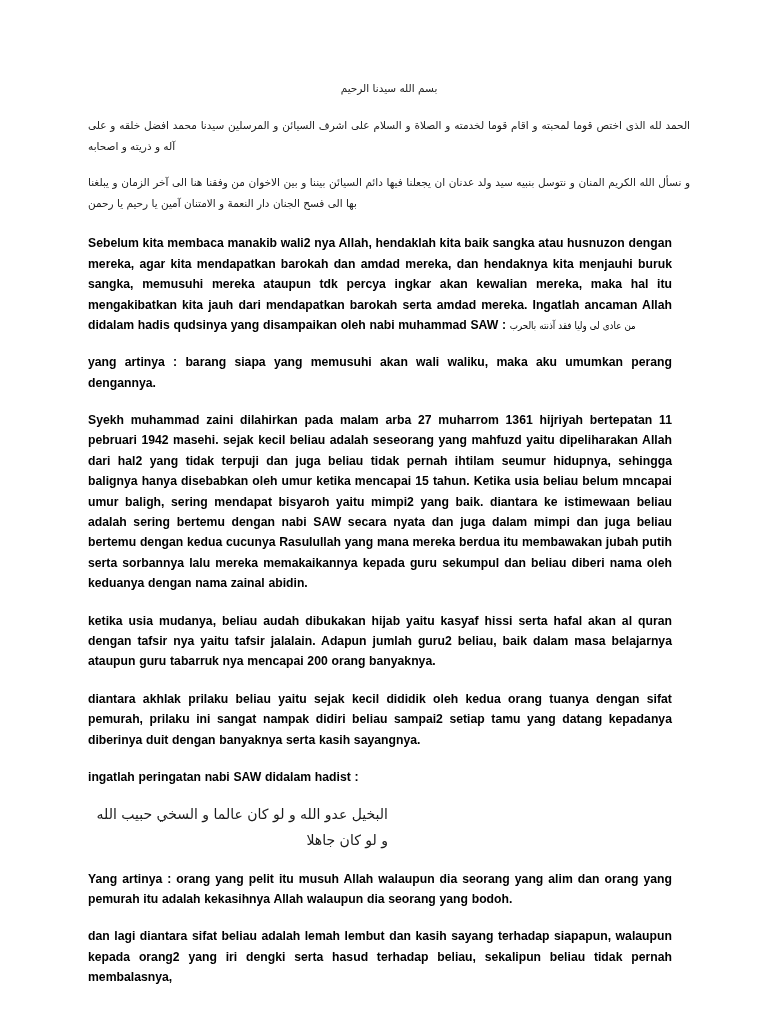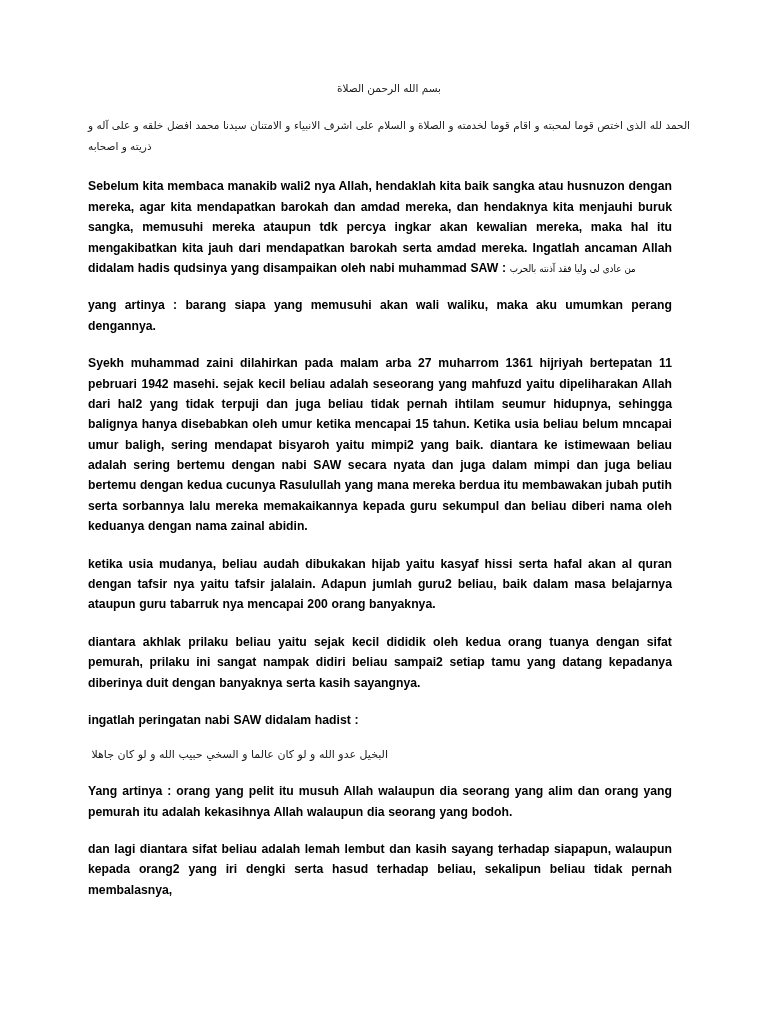--- a/index.html
+++ b/index.html
@@ -69,40 +69,41 @@
     font-size: 10px;
     font-weight: 400;
   }
   .para-nojust {
     text-align: left;
   }
   .arabic-hadith {
     direction: rtl;
     unicode-bidi: bidi-override;
     font-family: "DejaVu Sans", sans-serif;
-    font-size: 11px;
+    font-size: 14px;
     line-height: 1.8;
     text-align: right;
     width: 300px;
     margin: 0 0 16px 0;
     color: #1a1a1a;
   }
   .spacer-sm { height: 4px; }
 </style>
 </head>
 <body>
 
 <div class="page">
   <div class="doc-body">
 
-    <div class="arabic-line arabic-center">بسم الله الرحمن الصلاة</div>
+    <div class="arabic-line arabic-center">بسم الله سيدنا الرحيم</div>
 
-    <div class="arabic-line arabic-justify">الحمد لله الذى اختص قوما لمحبته و اقام قوما لخدمته و الصلاة و السلام على اشرف الانبياء و الامتنان سيدنا محمد افضل خلقه و على آله و ذريته و اصحابه</div>
+    <div class="arabic-line arabic-justify">الحمد لله الذى اختص قوما لمحبته و اقام قوما لخدمته و الصلاة و السلام على اشرف السيائن و المرسلين سيدنا محمد افضل خلقه و على آله و ذريته و اصحابه</div>
 
 
+    <div class="arabic-line arabic-justify">و نسأل الله الكريم المنان و نتوسل بنبيه سيد ولد عدنان ان يجعلنا فيها دائم السيائن بيننا و بين الاخوان من وفقنا هنا الى آخر الزمان و يبلغنا بها الى فسح الجنان دار النعمة و الامتنان آمين يا رحيم يا رحمن</div>
 
     <div class="spacer-sm"></div>
 
     <p class="para"><span>Sebelum kita membaca manakib wali2 nya Allah, hendaklah kita baik sangka atau husnuzon dengan mereka, agar kita mendapatkan barokah dan amdad mereka, dan hendaknya kita menjauhi buruk sangka, memusuhi mereka ataupun tdk percya ingkar akan kewalian mereka, maka hal itu mengakibatkan kita jauh dari mendapatkan barokah serta amdad mereka. Ingatlah ancaman   Allah didalam hadis qudsinya yang disampaikan oleh nabi muhammad SAW : </span><span class="ar-inline">من عادى لى وليا فقد آذنته بالحرب</span></p>
 
     <p class="para">yang artinya : barang siapa yang memusuhi akan wali waliku, maka aku umumkan perang dengannya.</p>
 
     <p class="para">Syekh muhammad zaini dilahirkan pada malam arba 27 muharrom 1361 hijriyah bertepatan 11 pebruari 1942 masehi. sejak kecil beliau adalah seseorang yang mahfuzd yaitu dipeliharakan Allah dari hal2 yang tidak terpuji dan juga beliau tidak pernah ihtilam seumur hidupnya, sehingga balignya hanya disebabkan oleh umur ketika mencapai 15 tahun. Ketika usia beliau belum mncapai umur baligh, sering mendapat bisyaroh yaitu mimpi2 yang baik. diantara ke istimewaan beliau adalah sering bertemu dengan nabi SAW secara nyata dan juga dalam mimpi dan juga beliau bertemu dengan kedua cucunya Rasulullah yang mana mereka berdua itu membawakan jubah putih serta sorbannya lalu mereka memakaikannya kepada guru sekumpul dan beliau diberi nama oleh keduanya dengan nama zainal abidin.</p>
 
     <p class="para">ketika usia mudanya, beliau audah dibukakan hijab yaitu kasyaf hissi serta hafal akan al quran dengan tafsir nya yaitu tafsir jalalain. Adapun jumlah guru2 beliau, baik dalam masa belajarnya ataupun guru tabarruk nya mencapai 200 orang banyaknya.</p>

